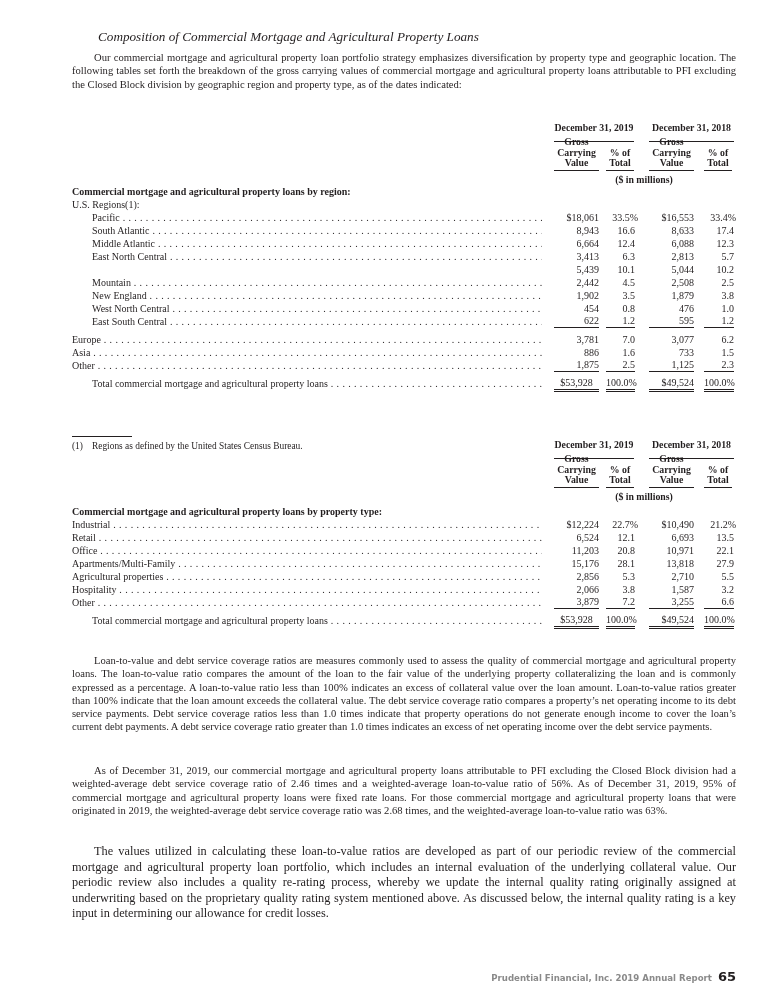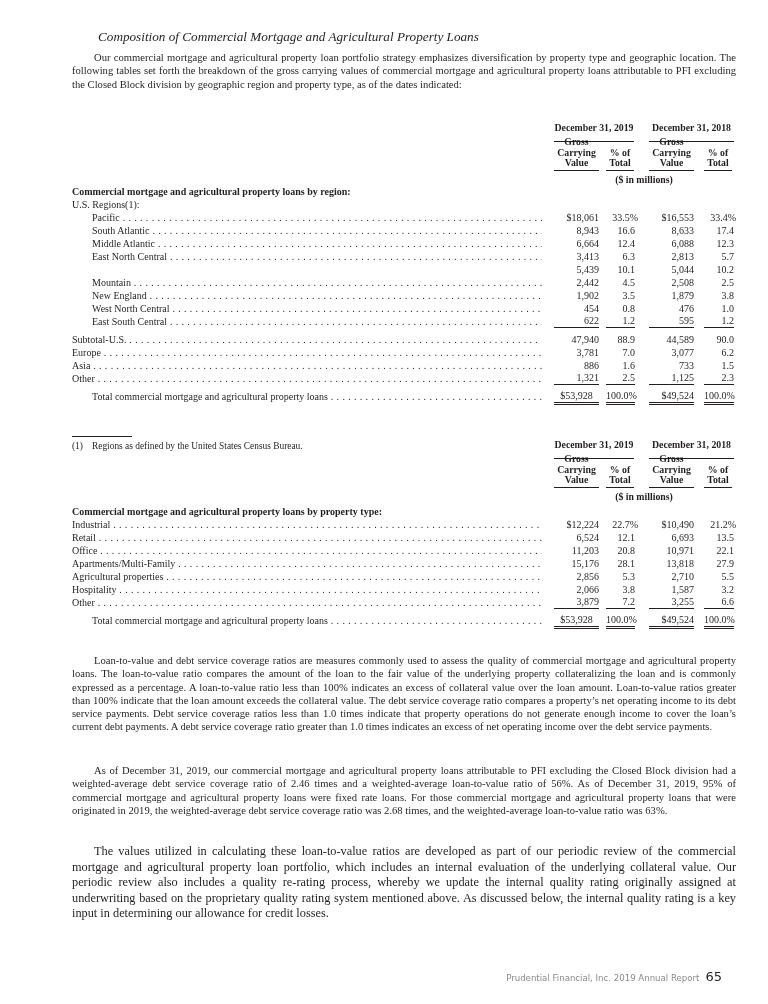--- a/index.html
+++ b/index.html
@@ -48,21 +48,21 @@
   .row.total { margin-top: 5px; }
   .row.total .v { border-bottom: 3px double #231f20; line-height: 12px; }
   .row.total .v1 { left: 482px; width: 45px; text-align: center; }
   .row.total .v2 { left: 534px; width: 29px; text-align: left; }
   .row.total .v3 { left: 577px; width: 45px; }
   .row.total .v4 { left: 632px; width: 30px; text-align: left; }
   .gap { height: 5px; }
   .footnote-rule { position: absolute; left: 0; top: 436px; width: 60px; height: 0; border-top: 1px solid #231f20; }
   .footnote { position: absolute; left: 0; top: 440px; font-size: 9.4px; line-height: 12px; white-space: nowrap; }
   .footnote .fn-num { display: inline-block; width: 20px; }
-  .footer { position: absolute; right: 46px; top: 969px; font-family: "DejaVu Sans", sans-serif; white-space: nowrap; color: #8a8a8a; font-size: 8.6px; }
+  .footer { position: absolute; right: 32px; top: 969px; font-family: "DejaVu Sans", sans-serif; white-space: nowrap; color: #8a8a8a; font-size: 8.6px; font-weight: bold; }
   .footer .pg { color: #231f20; font-size: 13px; margin-left: 6px; }
 </style>
 </head>
 <body>
 
 <div class="page">
 
   <div class="section-title">Composition of Commercial Mortgage and Agricultural Property Loans</div>
   <p class="para p1">Our commercial mortgage and agricultural property loan portfolio strategy emphasizes diversification by property type and geographic location. The following tables set forth the breakdown of the gross carrying values of commercial mortgage and agricultural property loans attributable to PFI excluding the Closed Block division by geographic region and property type, as of the dates indicated:</p>
 
@@ -150,43 +150,36 @@
       </div>
     <div class="row ul">
         <span class="lbl ind1">East South Central</span>
         <span class="v v1">622</span>
         <span class="v v2">1.2</span>
         <span class="v v3">595</span>
         <span class="v v4">1.2</span>
       </div>
     <div class="gap"></div>
     <div class="row">
-        <span class="lbl">Subtotal-U.S.</span>
-        <span class="v v1">47,940</span>
-        <span class="v v2">88.9</span>
-        <span class="v v3">44,589</span>
-        <span class="v v4">90.0</span>
-      </div>
-    <div class="row">
         <span class="lbl">Europe</span>
         <span class="v v1">3,781</span>
         <span class="v v2">7.0</span>
         <span class="v v3">3,077</span>
         <span class="v v4">6.2</span>
       </div>
     <div class="row">
         <span class="lbl">Asia</span>
         <span class="v v1">886</span>
         <span class="v v2">1.6</span>
         <span class="v v3">733</span>
         <span class="v v4">1.5</span>
       </div>
     <div class="row ul">
         <span class="lbl">Other</span>
-        <span class="v v1">1,321</span>
+        <span class="v v1">1,875</span>
         <span class="v v2">2.5</span>
         <span class="v v3">1,125</span>
         <span class="v v4">2.3</span>
       </div>
     <div class="row total">
         <span class="lbl ind2">Total commercial mortgage and agricultural property loans</span>
         <span class="v v1">$53,928</span>
         <span class="v v2">100.0%</span>
         <span class="v v3">$49,524</span>
         <span class="v v4">100.0%</span>

